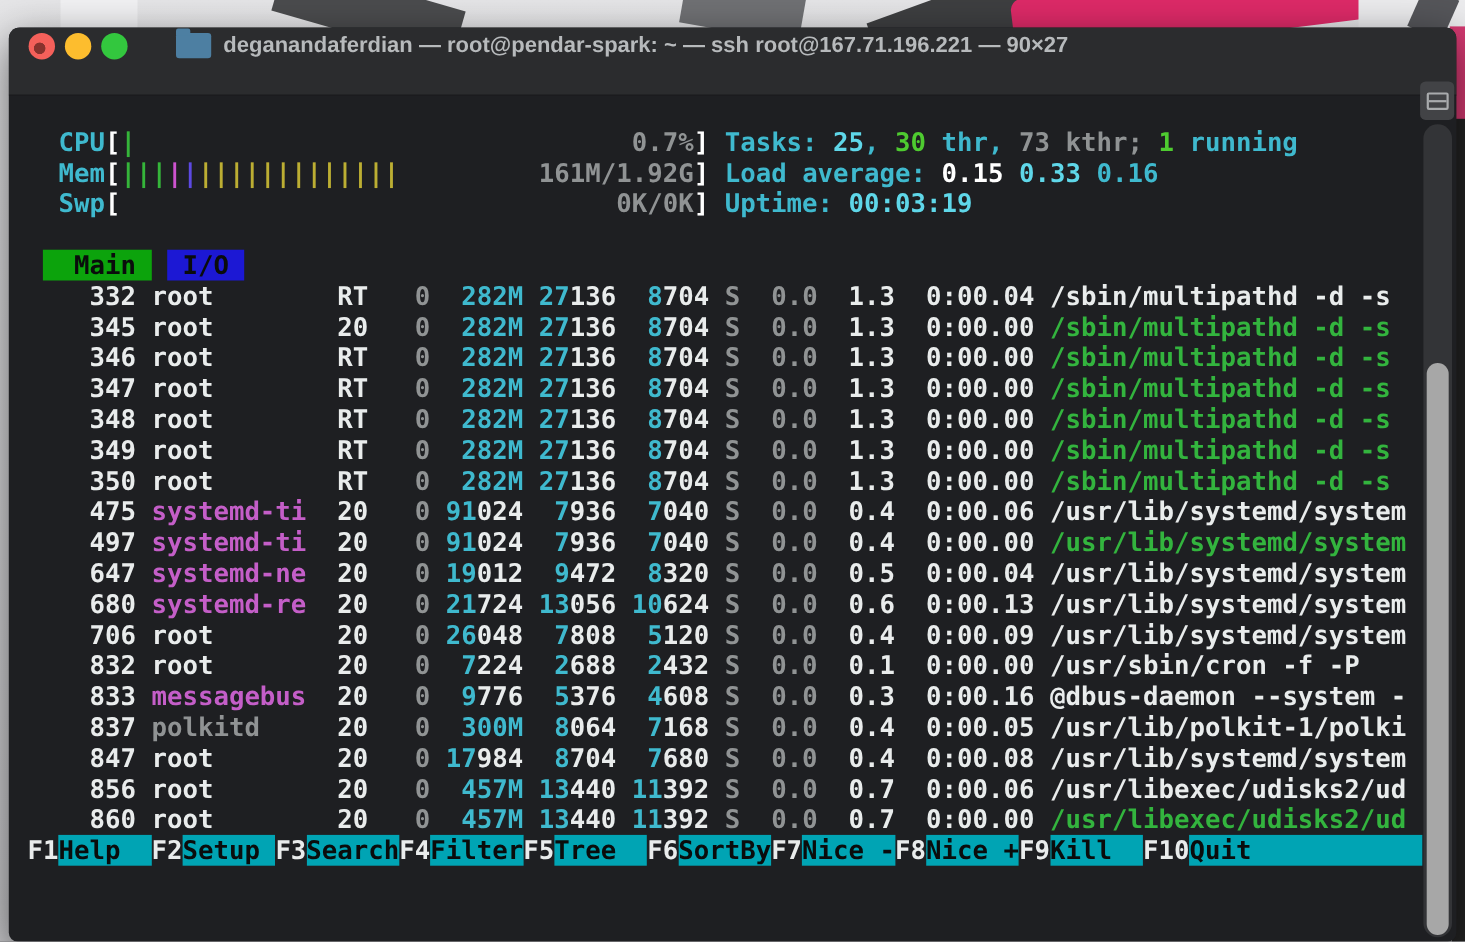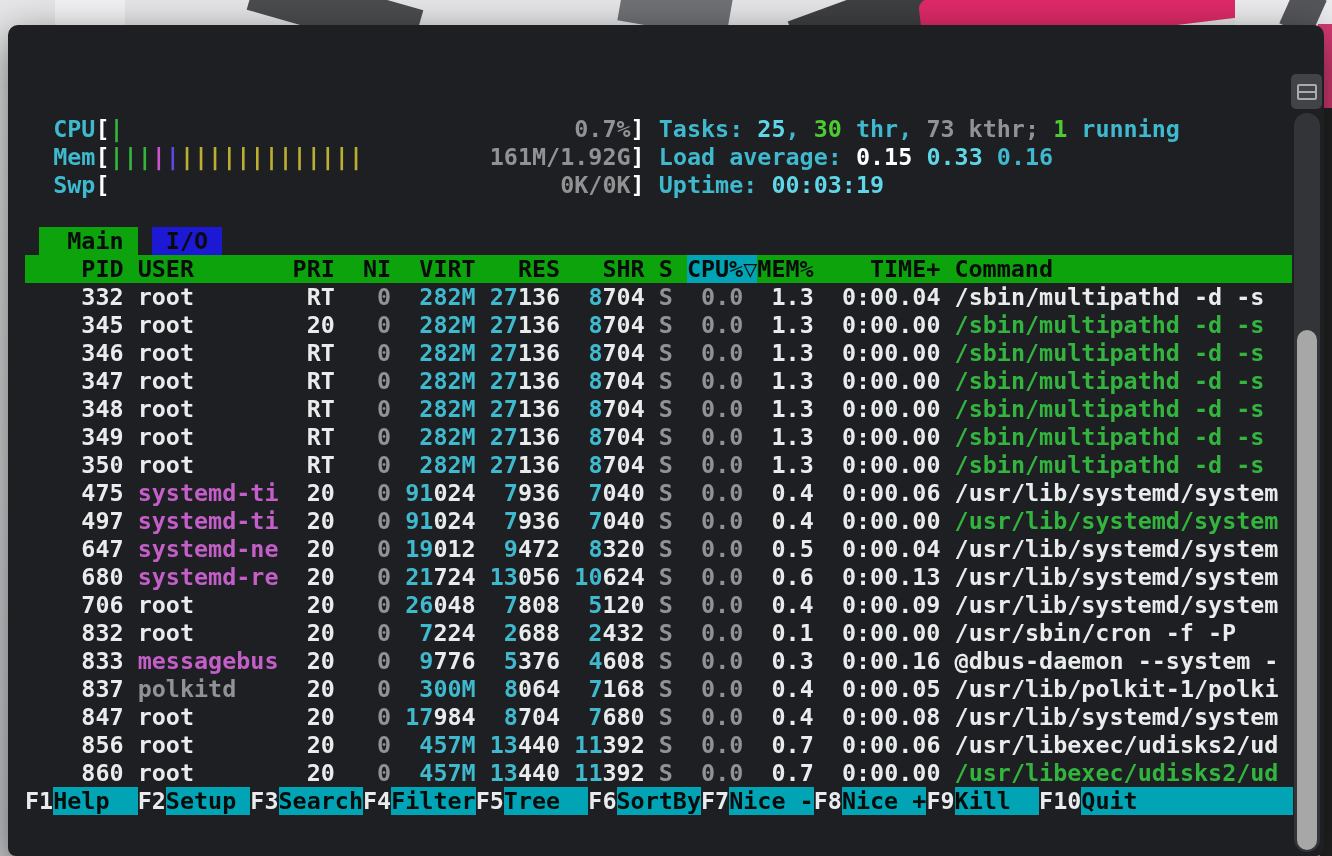--- a/index.html
+++ b/index.html
@@ -67,29 +67,35 @@
   <div class="shape wp-dark3"></div>
   <div class="shape wp-pink1"></div>
   <div class="shape wp-white2"></div>
   <div class="shape wp-dark4"></div>
   <div class="shape wp-pink2"></div>
   <div class="shape wp-dark-right"></div>
 </div>
 
 <div class="window">
 
+  <div class="titlebar">
+    <div class="light light-red"></div>
+    <div class="light light-yellow"></div>
+    <div class="light light-green"></div>
+    <div class="folder"></div>
+    <div class="win-title">deganandaferdian — root@pendar-spark: ~ — ssh root@167.71.196.221 — 90×27</div>
+  </div>
 
   <div class="screen" id="terminal-screen">
       <div class="line"></div>
       <div class="line"><span style="color: rgb(233, 236, 236);">  </span><span style="color: rgb(63, 185, 206);">CPU</span><span style="color: rgb(255, 255, 255);">[</span><span style="color: rgb(53, 181, 58);">|</span><span style="color: rgb(233, 236, 236);">                                </span><span style="color: rgb(144, 147, 148);">0.7%</span><span style="color: rgb(255, 255, 255);">]</span><span style="color: rgb(233, 236, 236);"> </span><span style="color: rgb(63, 185, 206);">Tasks: </span><span style="color: rgb(95, 215, 233);">25</span><span style="color: rgb(63, 185, 206);">, </span><span style="color: rgb(78, 203, 48);">30</span><span style="color: rgb(63, 185, 206);"> thr, </span><span style="color: rgb(144, 147, 148);">73 kthr; </span><span style="color: rgb(78, 203, 48);">1</span><span style="color: rgb(63, 185, 206);"> running</span></div>
       <div class="line"><span style="color: rgb(233, 236, 236);">  </span><span style="color: rgb(63, 185, 206);">Mem</span><span style="color: rgb(255, 255, 255);">[</span><span style="color: rgb(53, 181, 58);">|||</span><span style="color: rgb(205, 83, 207);">|</span><span style="color: rgb(92, 73, 226);">|</span><span style="color: rgb(188, 174, 51);">|||||||||||||</span><span style="color: rgb(233, 236, 236);">         </span><span style="color: rgb(144, 147, 148);">161M/1.92G</span><span style="color: rgb(255, 255, 255);">]</span><span style="color: rgb(233, 236, 236);"> </span><span style="color: rgb(63, 185, 206);">Load average: </span><span style="color: rgb(255, 255, 255);">0.15</span><span style="color: rgb(63, 185, 206);"> </span><span style="color: rgb(95, 215, 233);">0.33</span><span style="color: rgb(63, 185, 206);"> </span><span style="color: rgb(63, 185, 206);">0.16</span></div>
       <div class="line"><span style="color: rgb(233, 236, 236);">  </span><span style="color: rgb(63, 185, 206);">Swp</span><span style="color: rgb(255, 255, 255);">[</span><span style="color: rgb(233, 236, 236);">                                </span><span style="color: rgb(144, 147, 148);">0K/0K</span><span style="color: rgb(255, 255, 255);">]</span><span style="color: rgb(233, 236, 236);"> </span><span style="color: rgb(63, 185, 206);">Uptime: </span><span style="color: rgb(95, 215, 233);">00:03:19</span></div>
       <div class="line"></div>
       <div class="line"><span style="color: rgb(233, 236, 236);"> </span><span style="color: rgb(10, 12, 12); background-color: rgb(12, 163, 12);">  Main </span><span style="color: rgb(233, 236, 236);"> </span><span style="color: rgb(10, 12, 12); background-color: rgb(28, 24, 212);"> I/O </span></div>
-      <div class="line"><span style="color: rgb(10, 12, 12); background-color: rgb(12, 163, 12);">    PID USER       PRI  NI  VIRT   RES   SHR S </span><span style="color: rgb(10, 12, 12); background-color: rgb(0, 164, 180);">CPU%▽</span><span style="color: rgb(10, 12, 12); background-color: rgb(12, 163, 12);">MEM%    TIME+ Command                 </span></div>
       <div class="line"><span style="color: rgb(233, 236, 236);">    332 root        RT </span><span style="color: rgb(144, 147, 148);">  0 </span><span style="color: rgb(233, 236, 236);"> </span><span style="color: rgb(63, 185, 206);">282M</span><span style="color: rgb(233, 236, 236);"> </span><span style="color: rgb(63, 185, 206);">27</span><span style="color: rgb(233, 236, 236);">136  </span><span style="color: rgb(63, 185, 206);">8</span><span style="color: rgb(233, 236, 236);">704</span><span style="color: rgb(144, 147, 148);"> S </span><span style="color: rgb(144, 147, 148);"> 0.0 </span><span style="color: rgb(233, 236, 236);"> 1.3 </span><span style="color: rgb(233, 236, 236);"> 0:00.04 </span><span style="color: rgb(233, 236, 236);">/sbin/multipathd -d -s</span></div>
       <div class="line"><span style="color: rgb(233, 236, 236);">    345 root        20 </span><span style="color: rgb(144, 147, 148);">  0 </span><span style="color: rgb(233, 236, 236);"> </span><span style="color: rgb(63, 185, 206);">282M</span><span style="color: rgb(233, 236, 236);"> </span><span style="color: rgb(63, 185, 206);">27</span><span style="color: rgb(233, 236, 236);">136  </span><span style="color: rgb(63, 185, 206);">8</span><span style="color: rgb(233, 236, 236);">704</span><span style="color: rgb(144, 147, 148);"> S </span><span style="color: rgb(144, 147, 148);"> 0.0 </span><span style="color: rgb(233, 236, 236);"> 1.3 </span><span style="color: rgb(233, 236, 236);"> 0:00.00 </span><span style="color: rgb(51, 180, 62);">/sbin/multipathd -d -s</span></div>
       <div class="line"><span style="color: rgb(233, 236, 236);">    346 root        RT </span><span style="color: rgb(144, 147, 148);">  0 </span><span style="color: rgb(233, 236, 236);"> </span><span style="color: rgb(63, 185, 206);">282M</span><span style="color: rgb(233, 236, 236);"> </span><span style="color: rgb(63, 185, 206);">27</span><span style="color: rgb(233, 236, 236);">136  </span><span style="color: rgb(63, 185, 206);">8</span><span style="color: rgb(233, 236, 236);">704</span><span style="color: rgb(144, 147, 148);"> S </span><span style="color: rgb(144, 147, 148);"> 0.0 </span><span style="color: rgb(233, 236, 236);"> 1.3 </span><span style="color: rgb(233, 236, 236);"> 0:00.00 </span><span style="color: rgb(51, 180, 62);">/sbin/multipathd -d -s</span></div>
       <div class="line"><span style="color: rgb(233, 236, 236);">    347 root        RT </span><span style="color: rgb(144, 147, 148);">  0 </span><span style="color: rgb(233, 236, 236);"> </span><span style="color: rgb(63, 185, 206);">282M</span><span style="color: rgb(233, 236, 236);"> </span><span style="color: rgb(63, 185, 206);">27</span><span style="color: rgb(233, 236, 236);">136  </span><span style="color: rgb(63, 185, 206);">8</span><span style="color: rgb(233, 236, 236);">704</span><span style="color: rgb(144, 147, 148);"> S </span><span style="color: rgb(144, 147, 148);"> 0.0 </span><span style="color: rgb(233, 236, 236);"> 1.3 </span><span style="color: rgb(233, 236, 236);"> 0:00.00 </span><span style="color: rgb(51, 180, 62);">/sbin/multipathd -d -s</span></div>
       <div class="line"><span style="color: rgb(233, 236, 236);">    348 root        RT </span><span style="color: rgb(144, 147, 148);">  0 </span><span style="color: rgb(233, 236, 236);"> </span><span style="color: rgb(63, 185, 206);">282M</span><span style="color: rgb(233, 236, 236);"> </span><span style="color: rgb(63, 185, 206);">27</span><span style="color: rgb(233, 236, 236);">136  </span><span style="color: rgb(63, 185, 206);">8</span><span style="color: rgb(233, 236, 236);">704</span><span style="color: rgb(144, 147, 148);"> S </span><span style="color: rgb(144, 147, 148);"> 0.0 </span><span style="color: rgb(233, 236, 236);"> 1.3 </span><span style="color: rgb(233, 236, 236);"> 0:00.00 </span><span style="color: rgb(51, 180, 62);">/sbin/multipathd -d -s</span></div>
       <div class="line"><span style="color: rgb(233, 236, 236);">    349 root        RT </span><span style="color: rgb(144, 147, 148);">  0 </span><span style="color: rgb(233, 236, 236);"> </span><span style="color: rgb(63, 185, 206);">282M</span><span style="color: rgb(233, 236, 236);"> </span><span style="color: rgb(63, 185, 206);">27</span><span style="color: rgb(233, 236, 236);">136  </span><span style="color: rgb(63, 185, 206);">8</span><span style="color: rgb(233, 236, 236);">704</span><span style="color: rgb(144, 147, 148);"> S </span><span style="color: rgb(144, 147, 148);"> 0.0 </span><span style="color: rgb(233, 236, 236);"> 1.3 </span><span style="color: rgb(233, 236, 236);"> 0:00.00 </span><span style="color: rgb(51, 180, 62);">/sbin/multipathd -d -s</span></div>
       <div class="line"><span style="color: rgb(233, 236, 236);">    350 root        RT </span><span style="color: rgb(144, 147, 148);">  0 </span><span style="color: rgb(233, 236, 236);"> </span><span style="color: rgb(63, 185, 206);">282M</span><span style="color: rgb(233, 236, 236);"> </span><span style="color: rgb(63, 185, 206);">27</span><span style="color: rgb(233, 236, 236);">136  </span><span style="color: rgb(63, 185, 206);">8</span><span style="color: rgb(233, 236, 236);">704</span><span style="color: rgb(144, 147, 148);"> S </span><span style="color: rgb(144, 147, 148);"> 0.0 </span><span style="color: rgb(233, 236, 236);"> 1.3 </span><span style="color: rgb(233, 236, 236);"> 0:00.00 </span><span style="color: rgb(51, 180, 62);">/sbin/multipathd -d -s</span></div>
       <div class="line"><span style="color: rgb(233, 236, 236);">    475 </span><span style="color: rgb(196, 94, 200);">systemd-ti </span><span style="color: rgb(233, 236, 236);"> 20 </span><span style="color: rgb(144, 147, 148);">  0 </span><span style="color: rgb(63, 185, 206);">91</span><span style="color: rgb(233, 236, 236);">024  </span><span style="color: rgb(63, 185, 206);">7</span><span style="color: rgb(233, 236, 236);">936  </span><span style="color: rgb(63, 185, 206);">7</span><span style="color: rgb(233, 236, 236);">040</span><span style="color: rgb(144, 147, 148);"> S </span><span style="color: rgb(144, 147, 148);"> 0.0 </span><span style="color: rgb(233, 236, 236);"> 0.4 </span><span style="color: rgb(233, 236, 236);"> 0:00.06 </span><span style="color: rgb(233, 236, 236);">/usr/lib/systemd/system</span></div>
       <div class="line"><span style="color: rgb(233, 236, 236);">    497 </span><span style="color: rgb(196, 94, 200);">systemd-ti </span><span style="color: rgb(233, 236, 236);"> 20 </span><span style="color: rgb(144, 147, 148);">  0 </span><span style="color: rgb(63, 185, 206);">91</span><span style="color: rgb(233, 236, 236);">024  </span><span style="color: rgb(63, 185, 206);">7</span><span style="color: rgb(233, 236, 236);">936  </span><span style="color: rgb(63, 185, 206);">7</span><span style="color: rgb(233, 236, 236);">040</span><span style="color: rgb(144, 147, 148);"> S </span><span style="color: rgb(144, 147, 148);"> 0.0 </span><span style="color: rgb(233, 236, 236);"> 0.4 </span><span style="color: rgb(233, 236, 236);"> 0:00.00 </span><span style="color: rgb(51, 180, 62);">/usr/lib/systemd/system</span></div>
       <div class="line"><span style="color: rgb(233, 236, 236);">    647 </span><span style="color: rgb(196, 94, 200);">systemd-ne </span><span style="color: rgb(233, 236, 236);"> 20 </span><span style="color: rgb(144, 147, 148);">  0 </span><span style="color: rgb(63, 185, 206);">19</span><span style="color: rgb(233, 236, 236);">012  </span><span style="color: rgb(63, 185, 206);">9</span><span style="color: rgb(233, 236, 236);">472  </span><span style="color: rgb(63, 185, 206);">8</span><span style="color: rgb(233, 236, 236);">320</span><span style="color: rgb(144, 147, 148);"> S </span><span style="color: rgb(144, 147, 148);"> 0.0 </span><span style="color: rgb(233, 236, 236);"> 0.5 </span><span style="color: rgb(233, 236, 236);"> 0:00.04 </span><span style="color: rgb(233, 236, 236);">/usr/lib/systemd/system</span></div>

